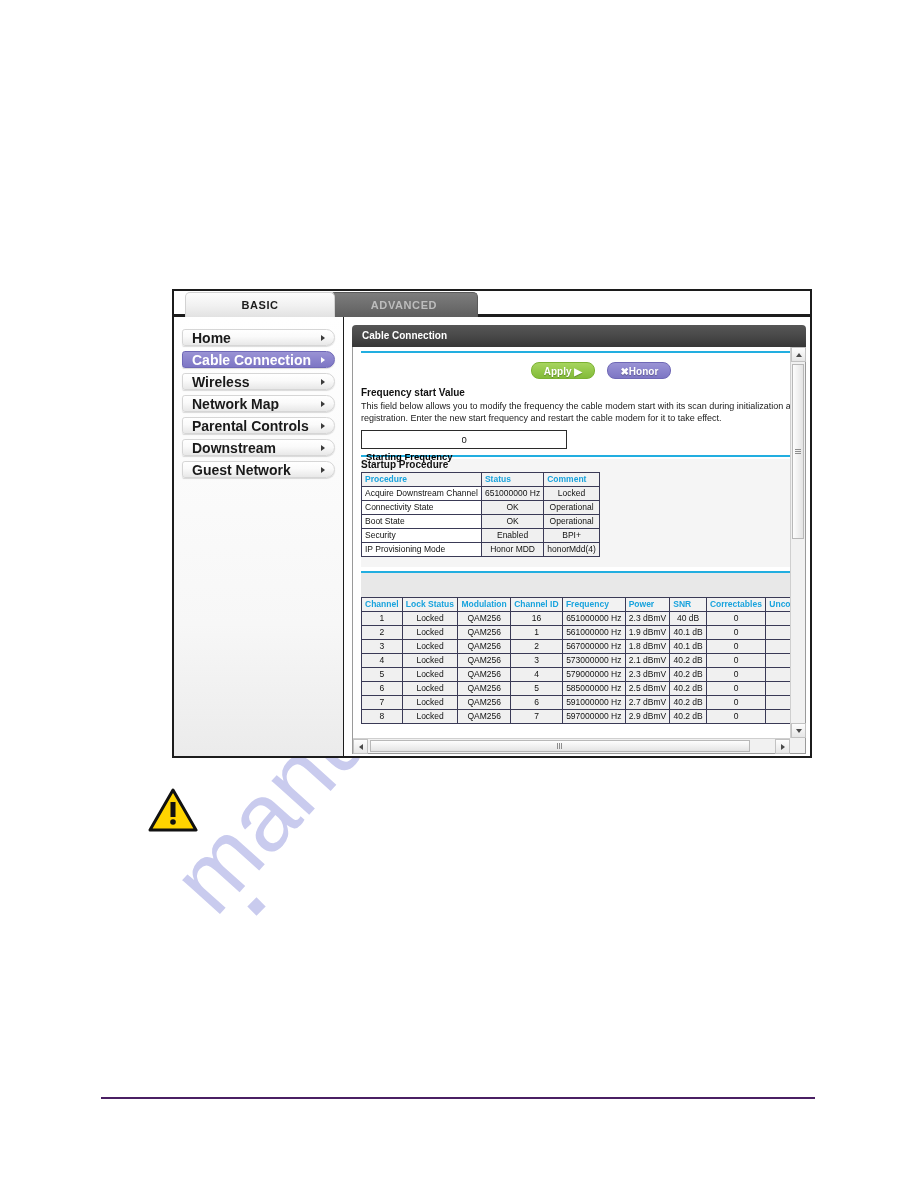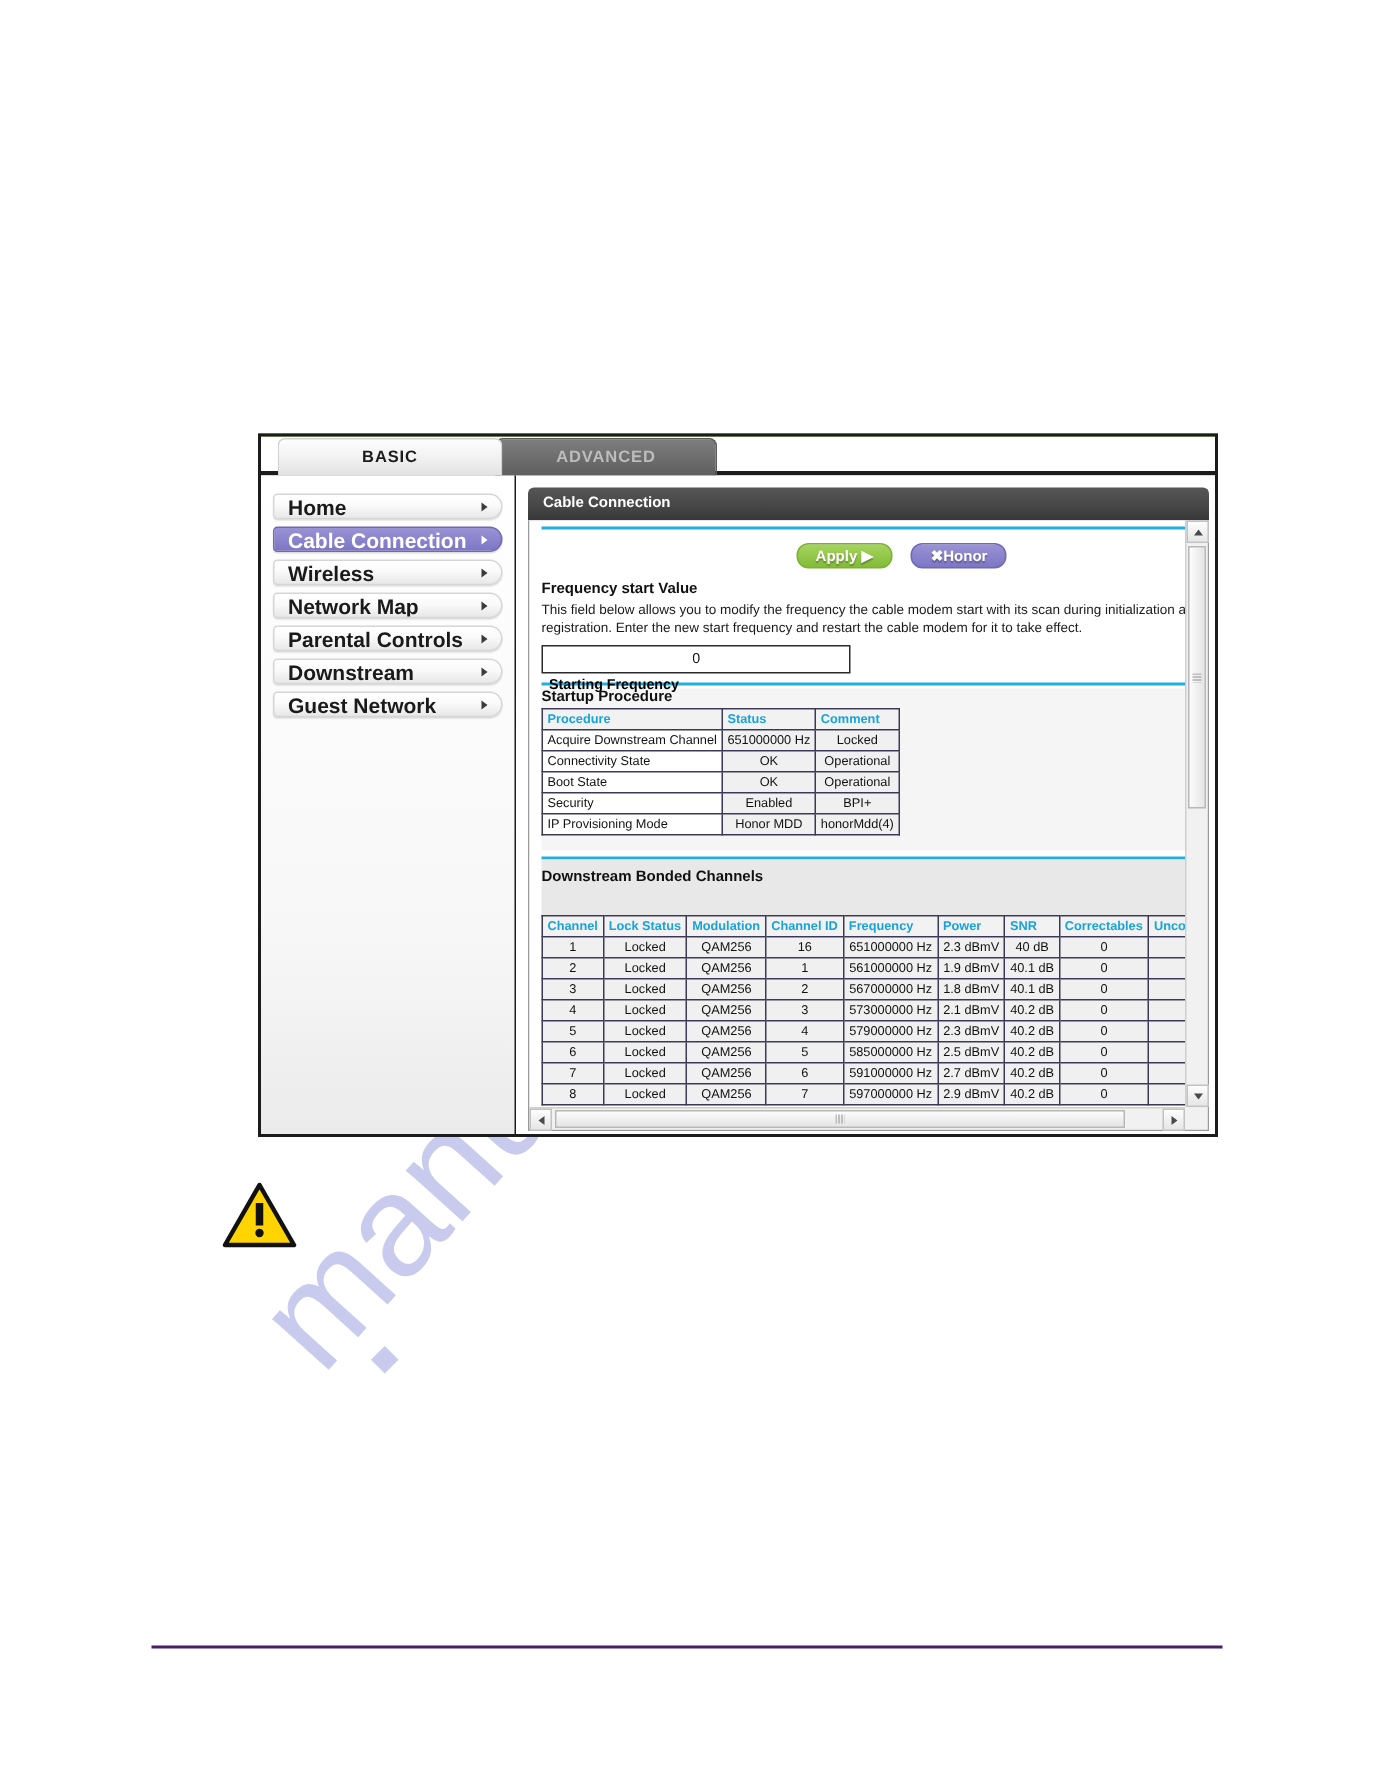--- a/index.html
+++ b/index.html
@@ -539,21 +539,20 @@
                       <td>Honor MDD</td>
                       <td>honorMdd(4)</td>
                     </tr>
                   </tbody>
               </table>
             </div>
 
             <div class="rule-blue"></div>
 
             <div class="sec-ds">
-              <div class="h-sec">Downstream Bonded Channels</div>
               <table class="dt" id="ds-table">
                 <thead>
                     <tr>
                       <th>Channel</th>
                       <th>Lock Status</th>
                       <th>Modulation</th>
                       <th>Channel ID</th>
                       <th>Frequency</th>
                       <th>Power</th>
                       <th>SNR</th>

